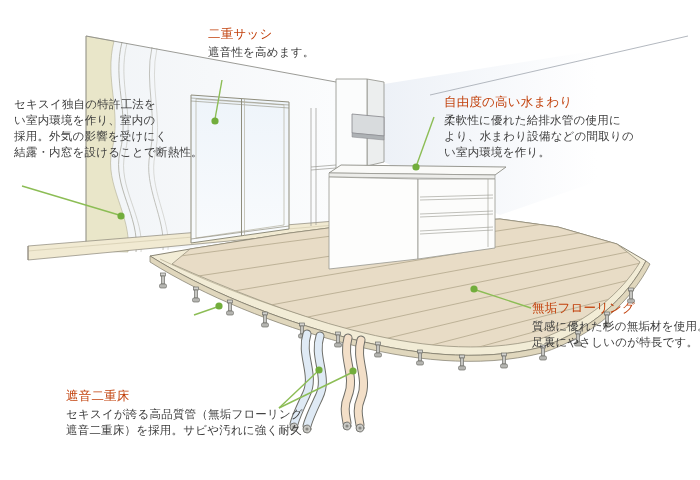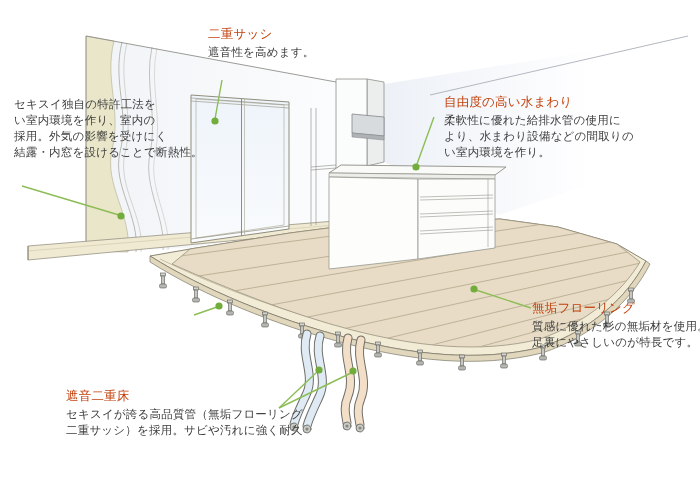--- a/index.html
+++ b/index.html
@@ -264,16 +264,16 @@
 
   <div class="ann" style="left:532px;top:300px;">
     <div class="t">無垢フローリング</div>
     <div>質感に優れた杉の無垢材を使用。</div>
     <div>足裏にやさしいのが特長です。</div>
   </div>
 
   <div class="ann" style="left:66px;top:388px;">
     <div class="t">遮音二重床</div>
     <div>セキスイが誇る高品質管（無垢フローリング</div>
-    <div>二重サッシ）を採用。サビや汚れに強く耐久</div>
+    <div>遮音二重床）を採用。サビや汚れに強く耐久</div>
   </div>
 
 </div>
 
 </body></html>

